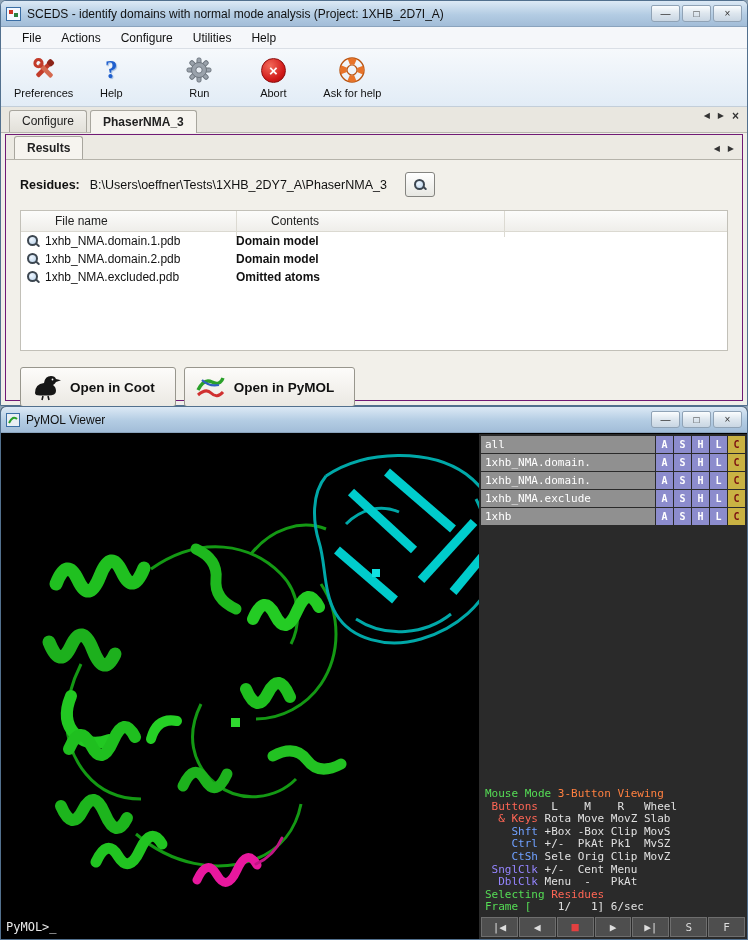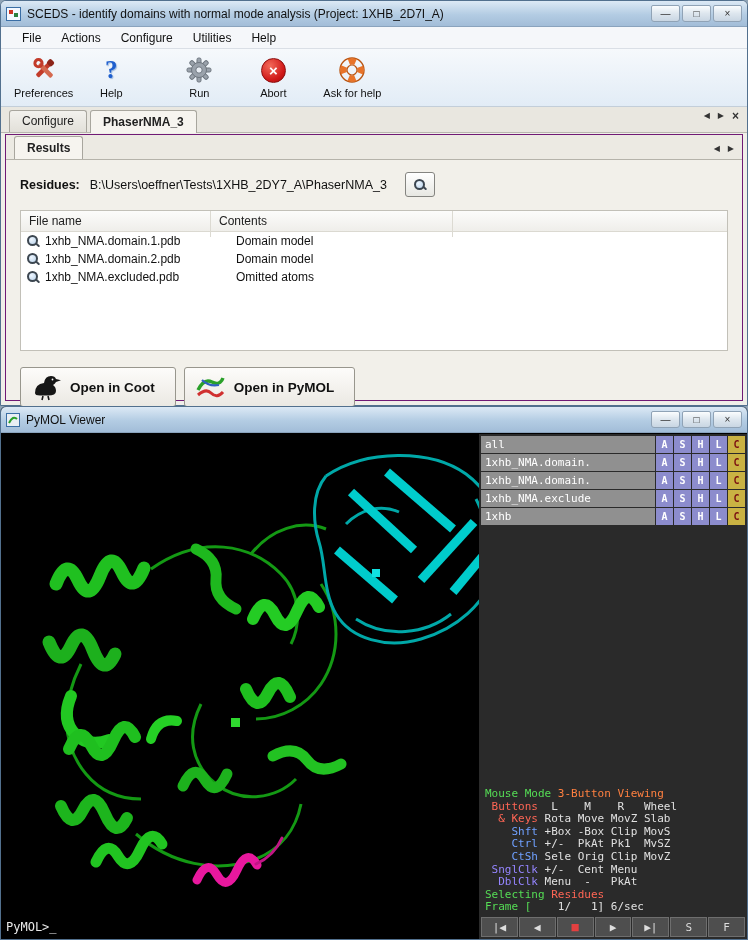--- a/index.html
+++ b/index.html
@@ -57,27 +57,27 @@
 
   .mag { position:relative; width:14px; height:14px; display:inline-block; flex:none; }
   .mag::before { content:""; position:absolute; left:1px; top:1px; width:7px; height:7px;
     border:2px solid #3c4650; border-radius:50%; background:radial-gradient(circle at 35% 35%, #eef6ff, #b9d2ea); }
   .mag::after { content:""; position:absolute; left:9px; top:9.5px; width:5px; height:2.4px;
     background:#3c4650; transform:rotate(42deg); border-radius:1px; }
 
   .files-table { margin-top:13px; height:141px; background:#fff; border:1px solid #c2c0b8; font-size:12px; overflow:hidden; }
   .ft-header { display:flex; height:21px; align-items:center; color:#222;
     background:linear-gradient(#fcfcfb,#efeeea); border-bottom:1px solid #dbd9d1; }
-  .ft-h-cell { height:100%; display:flex; align-items:center; padding:16px 8px; border-right:1px solid #dcdad2; }
+  .ft-h-cell { height:100%; display:flex; align-items:center; padding:16px 8px; border-right:1px solid #dcdad2;margin-left:26px; }
   .ft-h-name { width:190px; }
   .ft-h-contents { width:242px; }
   .ft-h-fill { flex:1; border-right:none; }
   .ft-row { display:flex; align-items:center; height:18px; padding-left:5px; gap:5px; color:#111; }
   .ft-name { width:172px; white-space:nowrap; overflow:hidden; }
-  .ft-contents { padding-left:14px; }
+  .ft-contents { padding-left:14px;font-weight:bold; }
 
   .action-row { margin-top:16px; display:flex; gap:8px; }
   .action-btn { height:40px; display:flex; align-items:center; gap:9px; padding:0 20px 0 10px;
     border:1px solid #98968d; border-radius:3px; background:linear-gradient(#fdfcfa,#ebe9e3);
     font-weight:bold; font-size:13.5px; color:#111; }
 
   
   .pymol-body { position:absolute; top:27px; left:0; right:0; bottom:0; display:flex; background:#000; }
   .viewport { flex:1; position:relative; background:#000; overflow:hidden; }
   .prompt { position:absolute; left:5px; bottom:5px; color:#e8e8e8;

